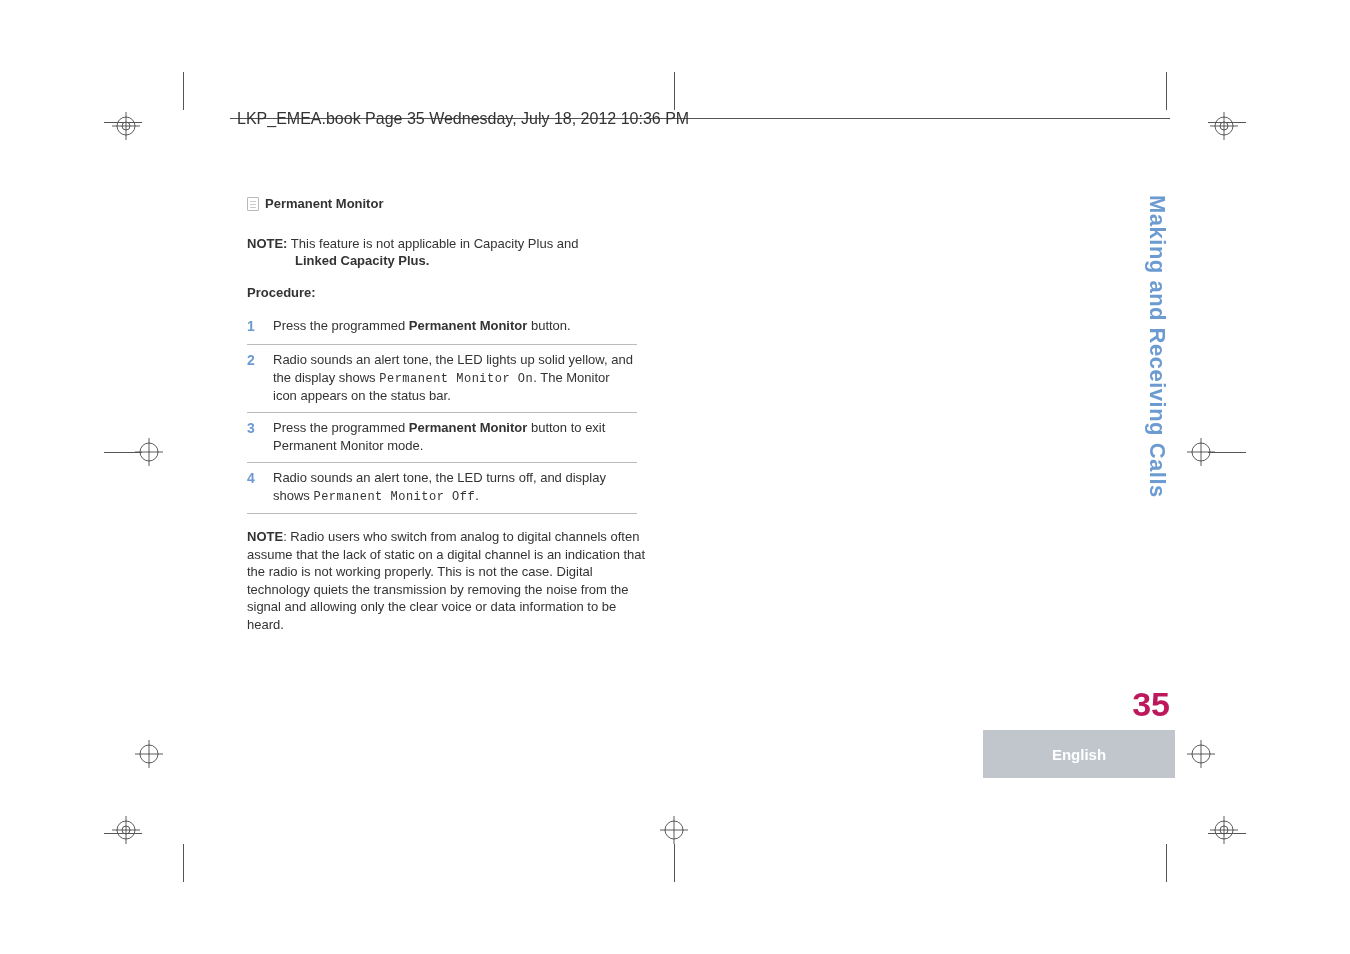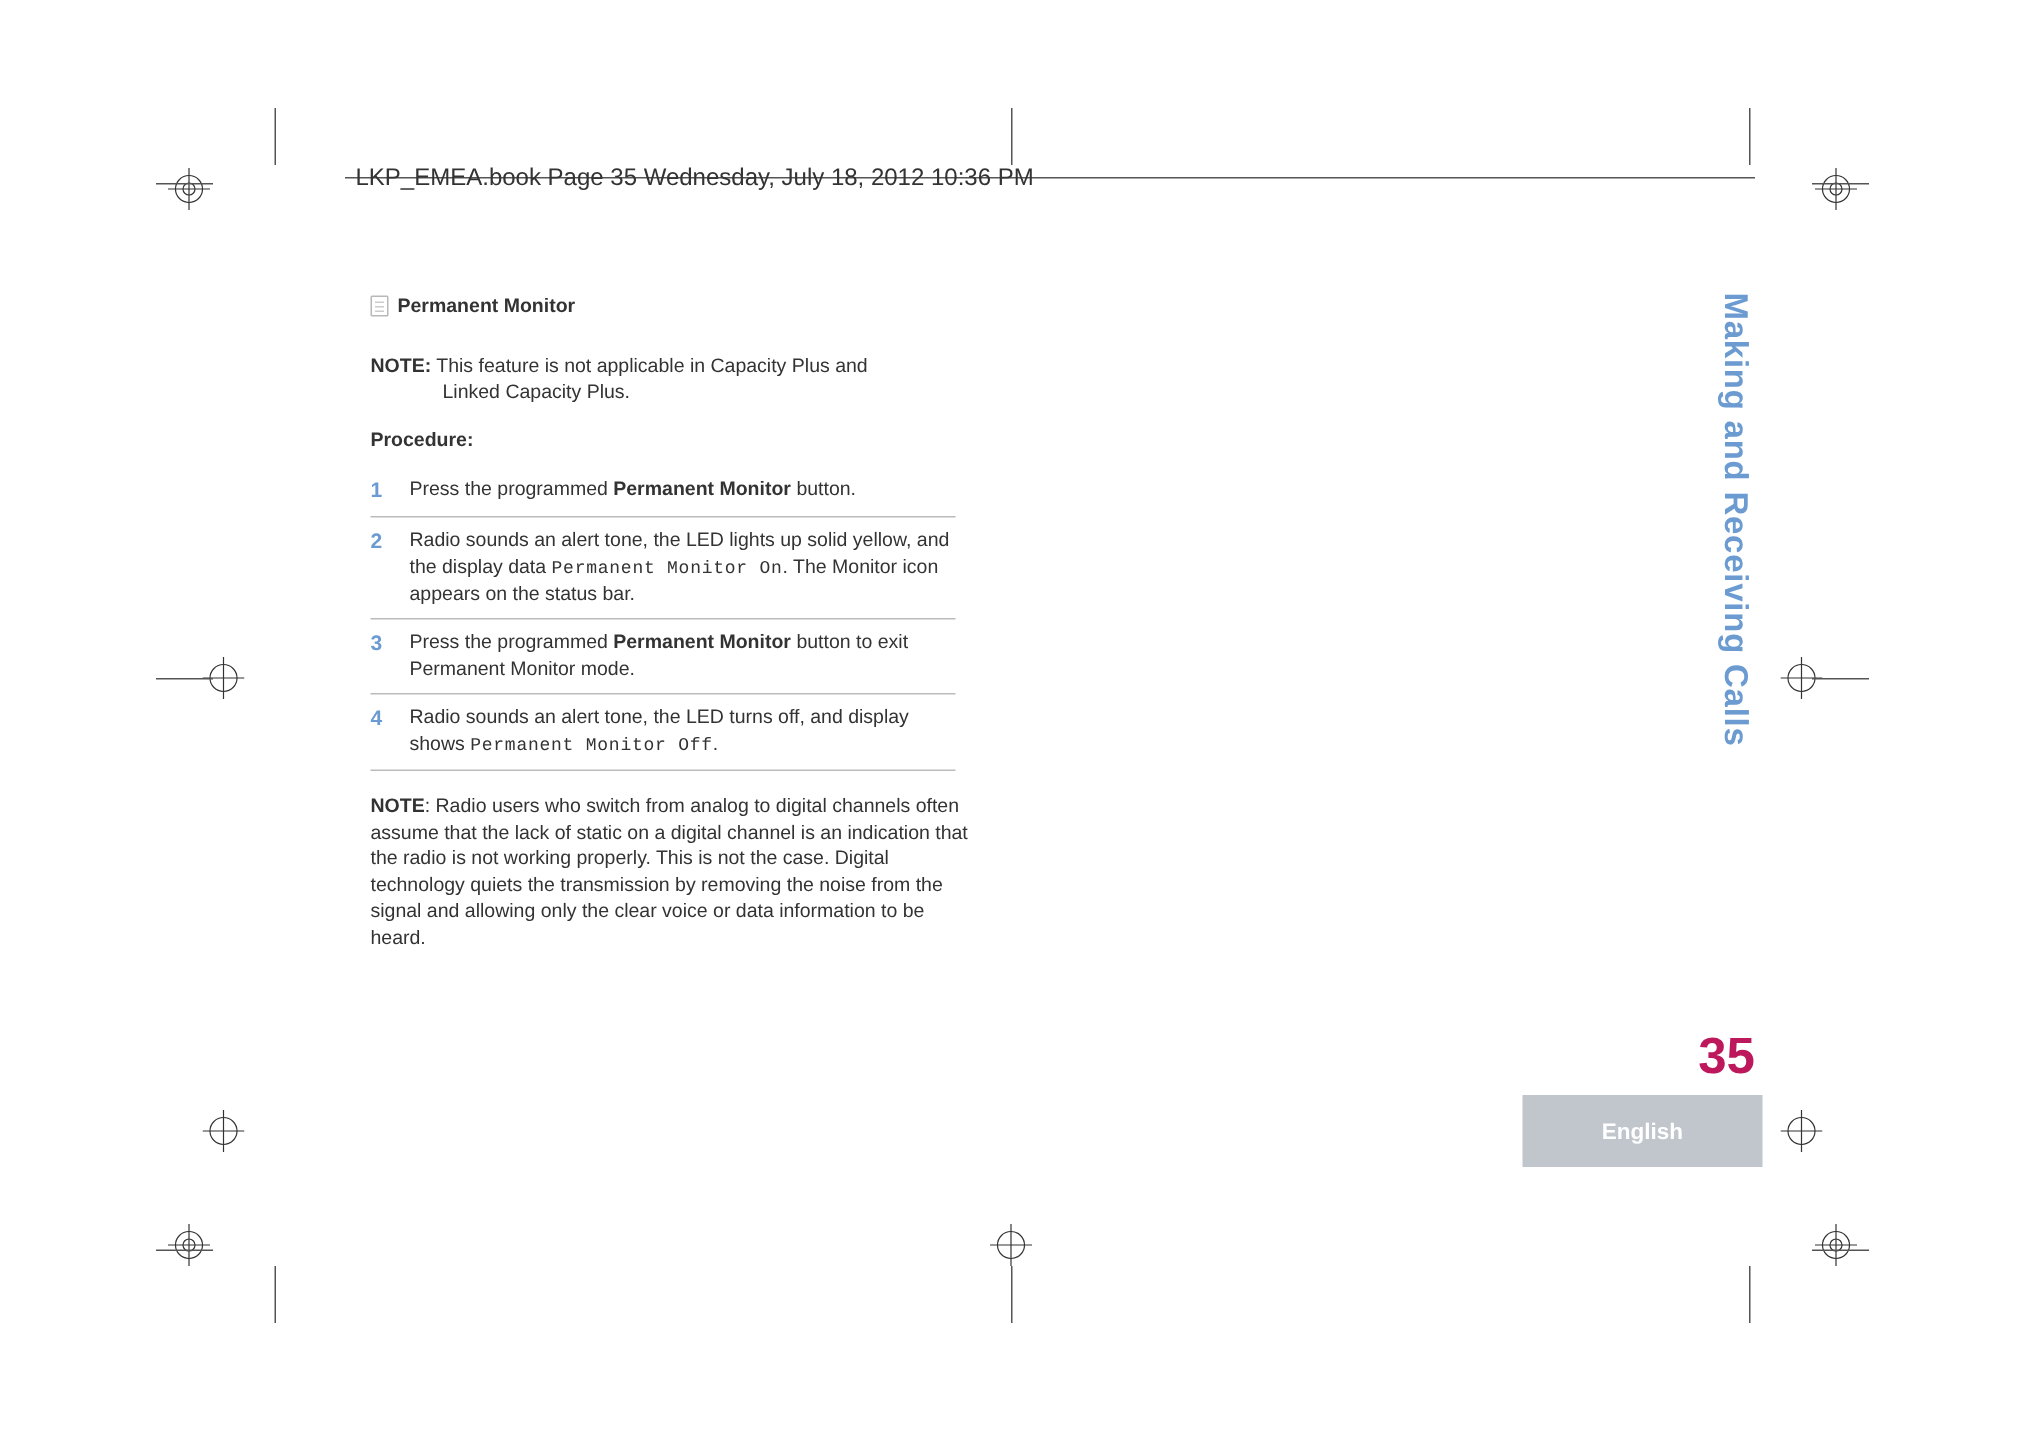--- a/index.html
+++ b/index.html
@@ -64,21 +64,21 @@
     content: "";
     position: absolute;
     top: 3px; left: 2px; right: 2px;
     height: 1px;
     background: #ccc;
     box-shadow: 0 3px 0 #ccc, 0 6px 0 #ccc;
   }
   .intro { margin-bottom: 14px; }
   .note-block { margin-bottom: 14px; margin-top: 22px; }
   .note-label { font-weight: bold; }
-  .note-text-indent { margin-left: 48px; display: block; }
+  .note-text-indent { margin-left: 48px; display: block; font-weight: bold; }
   .proc-label { font-weight: bold; margin-bottom: 10px; }
   .step {
     display: flex;
     gap: 14px;
     padding: 6px 0 8px 0;
     border-bottom: 1px solid #bbb;
     width: 390px;
   }
   .step-num {
     color: #6b9bd1;
@@ -117,21 +117,21 @@
     right: 180px;
     top: 685px;
     color: #be185d;
     font-weight: bold;
     font-size: 34px;
   }
   .lang-block {
     position: absolute;
     right: 175px;
     top: 730px;
-    width: 160px;
+    width: 192px;
     height: 48px;
     background: #c0c6cc;
     display: flex;
     align-items: center;
     justify-content: center;
   }
   .lang-text {
     color: #fff;
     font-weight: bold;
     font-size: 15px;
@@ -207,21 +207,21 @@
   <div class="step">
     <div class="step-num">1</div>
     <div class="step-body">
       <span>Press the programmed </span><span class="bold">Permanent Monitor</span><span> button.</span>
     </div>
   </div>
 
   <div class="step">
     <div class="step-num">2</div>
     <div class="step-body">
-      <span>Radio sounds an alert tone, the LED lights up solid yellow, and the display data </span><span class="lcd-font">Permanent Monitor On</span><span>. The Monitor icon appears on the status bar.</span>
+      <span>Radio sounds an alert tone, the LED lights up solid yellow, and the display shows </span><span class="lcd-font">Permanent Monitor On</span><span>. The Monitor icon appears on the status bar.</span>
     </div>
   </div>
 
   <div class="step">
     <div class="step-num">3</div>
     <div class="step-body">
       <span>Press the programmed </span><span class="bold">Permanent Monitor</span><span> button to exit Permanent Monitor mode.</span>
     </div>
   </div>
 

